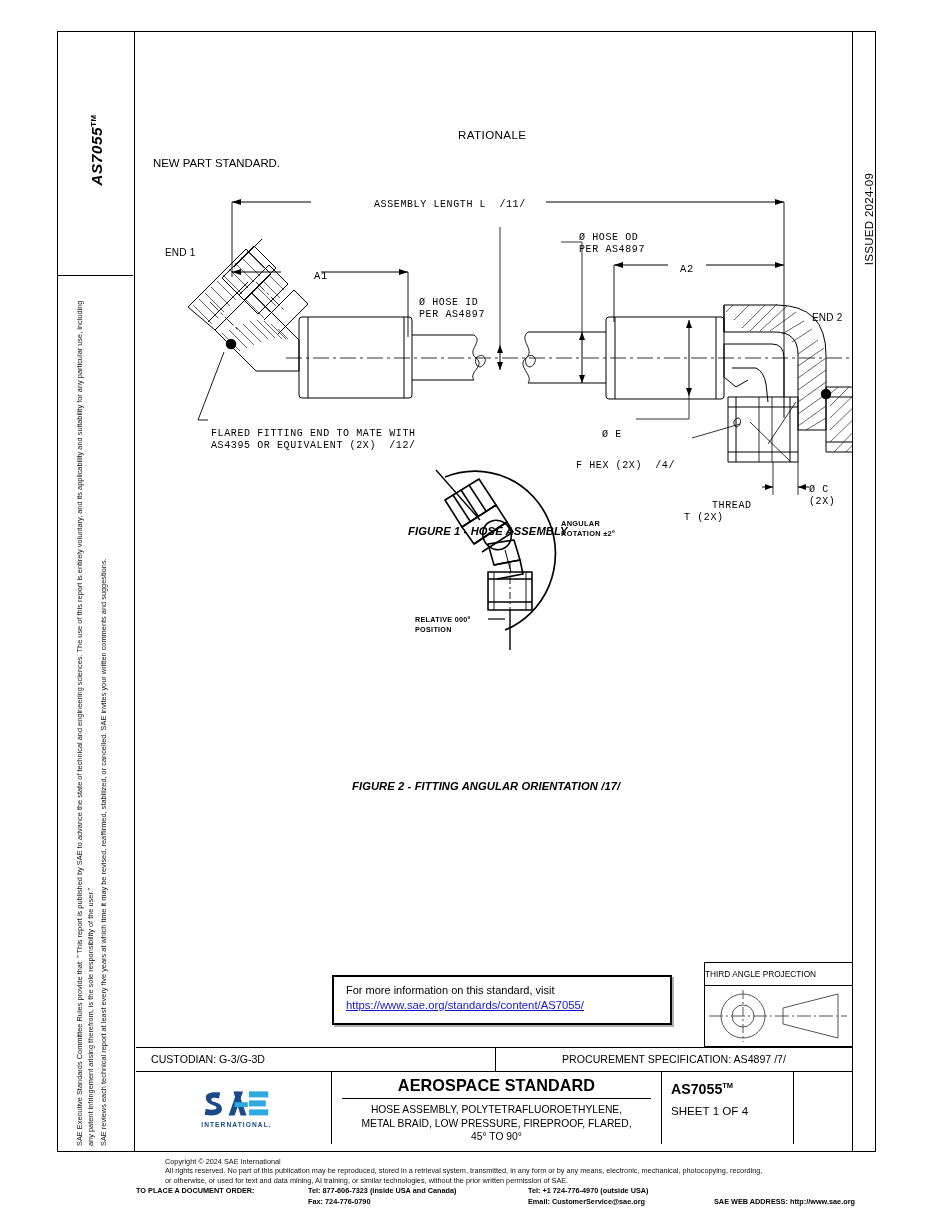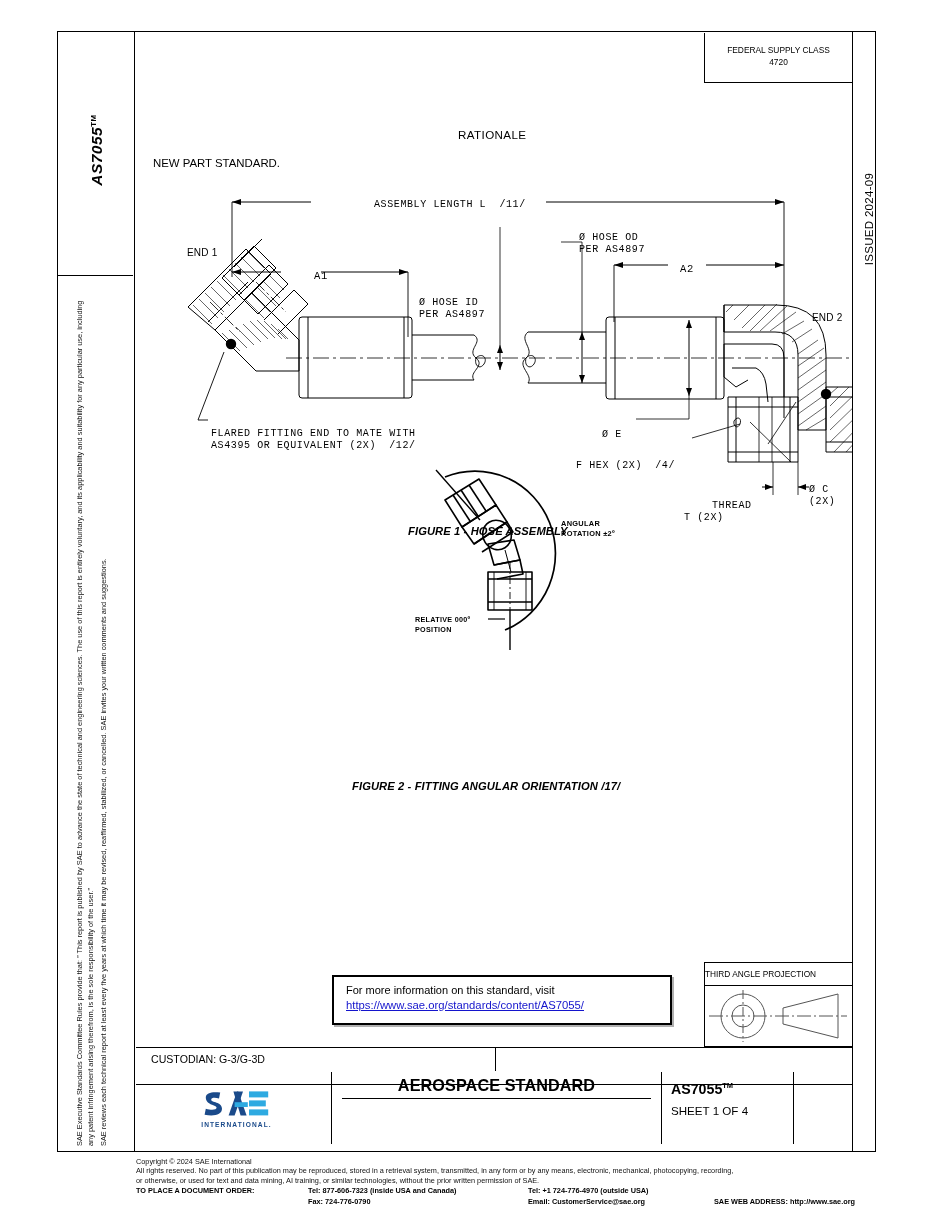--- a/index.html
+++ b/index.html
@@ -51,21 +51,21 @@
      border:2.2px solid #000;background:#fff;box-sizing:border-box;
      box-shadow:2px 2px 0 #b0b0b0;padding:7px 0 0 12px;}
   #info-line1{font-size:11px;font-weight:normal;}
   #info-link{font-size:11.3px;color:#1414cc;text-decoration:underline;display:block;margin-top:3px;}
 
   #tap-box{position:absolute;left:568px;top:930px;width:148px;height:85px;
      border:1.4px solid #000;border-right:none;box-sizing:border-box;}
   #tap-title{height:23px;border-bottom:1.4px solid #000;text-align:left;
      font-size:8.3px;line-height:23px;box-sizing:border-box;}
 
-  #custodian-row{position:absolute;left:0px;top:1015px;width:716px;height:38px;
+  #custodian-row{position:absolute;left:0px;top:1015px;width:716px;height:25px;
      border-top:1.4px solid #000;border-bottom:1.4px solid #000;box-sizing:border-box;}
   #cust-cell{position:absolute;left:6px;top:0;width:354px;height:23px;
      border-right:1.4px solid #000;box-sizing:border-box;
      font-size:10.6px;line-height:23px;padding-left:9px;}
   #proc-cell{position:absolute;left:360px;top:0;width:356px;height:23px;
      font-size:10.6px;line-height:23px;text-align:center;}
 
   #title-block{position:absolute;left:6px;top:1040px;width:710px;height:72px;
      box-sizing:border-box;display:flex;}
   #logo-cell{width:190px;border-right:1.6px solid #000;box-sizing:border-box;
@@ -81,21 +81,21 @@
   #num-main sup{font-size:7.5px;vertical-align:super;}
   #num-sheet{font-size:11.6px;margin-top:7px;}
   #blank-cell{flex:1;}
 
   
   .sae-logo{width:72px;height:30px;}
   .sae-int{font-size:6.6px;font-weight:bold;color:#1a4a8a;letter-spacing:1.1px;margin-top:2px;}
 
   
   #footer{position:absolute;left:136px;top:1157px;width:790px;}
-  #footer .fl{font-size:7.3px;line-height:9.4px;color:#111;}
+  #footer .fl{font-size:7.3px;line-height:9.4px;color:#111;margin-left:29px;}
   .order-grid{display:flex;font-size:7.3px;line-height:10px;margin-top:1px;}
   .og-c1{width:172px;font-weight:bold;}
   .og-c2{width:220px;font-weight:bold;}
   .og-c3{width:186px;font-weight:bold;}
   .og-c4{font-weight:bold;}
 
   
   .dim-txt{position:absolute;font-family:"Liberation Mono",monospace;
      font-size:10px;letter-spacing:.6px;white-space:pre;text-align:right;}
   .plain-txt{position:absolute;font-size:10px;letter-spacing:.2px;white-space:pre;}
@@ -118,24 +118,20 @@
   <div class="vert-legal" style="left:18px;top:1115px;">SAE Executive Standards Committee Rules provide that: ”  This report is published by SAE to advance the state of technical and engineering sciences. The use of this report is entirely voluntary, and its applicability and suitability for any particular use, including any patent infringement arising therefrom, is the sole responsibility of the user.”</div>
   <div class="vert-legal" style="left:42px;top:1115px;">SAE reviews each technical report at least every five years at which time it may be revised, reaffirmed, stabilized, or cancelled. SAE invites your written comments and suggestions.</div>
 </div>
 
 <div id="issued-col">
   <div id="issued-label">ISSUED 2024-09</div>
 </div>
 
 <div id="canvas">
 
-  <div id="fsc-box">
-    <div>FEDERAL SUPPLY CLASS</div>
-    <div>4720</div>
-  </div>
 
   <div id="rationale-title">RATIONALE</div>
   <div id="rationale-body">NEW PART STANDARD.</div>
 
   <svg id="fig1-svg" width="716" height="380" viewBox="0 0 716 380">
     <g fill="none" stroke="#000" stroke-width="1" stroke-linejoin="round">
 
       <line x1="96" y1="30" x2="175" y2="30"></line>
       <line x1="410" y1="30" x2="648" y2="30"></line>
       <path d="M96,30 l9,-3 l0,6 z" fill="#000" stroke="none"></path>
@@ -270,21 +266,21 @@
       <path d="M637,315 l-8,-3 l0,6 z" fill="#000" stroke="none"></path>
       <path d="M662,315 l8,-3 l0,6 z" fill="#000" stroke="none"></path>
 
       <line x1="150" y1="186" x2="716" y2="186" stroke-dasharray="16,4,3,4" stroke-width="0.8"></line>
 
       <path d="M88,180 L62,248 L72,248" stroke-width="0.9"></path>
     </g>
   </svg>
 
   <div class="dim-txt" style="left:238px;top:167px;">ASSEMBLY LENGTH L  /11/</div>
-  <div class="plain-txt" style="left:39px;top:215px;padding-left:12px;">END 1</div>
+  <div class="plain-txt" style="left:17px;top:215px;padding-left:12px;">END 1</div>
   <div class="plain-txt" style="left:676px;top:280px;">END 2</div>
   <div class="dim-txt" style="left:178px;top:238px;font-size:10.5px;">A1</div>
   <div class="dim-txt" style="left:544px;top:231px;font-size:10.5px;">A2</div>
 
   <div class="dim-txt" style="left:283px;top:265px;">Ø HOSE ID</div>
   <div class="dim-txt" style="left:283px;top:277px;">PER AS4897</div>
 
   <div class="dim-txt" style="left:443px;top:200px;">Ø HOSE OD</div>
   <div class="dim-txt" style="left:443px;top:212px;">PER AS4897</div>
 
@@ -355,38 +351,44 @@
         <circle cx="38" cy="30" r="11"></circle>
         <line x1="38" y1="4" x2="38" y2="56" stroke-dasharray="9,3,2,3"></line>
         <line x1="4" y1="30" x2="142" y2="30" stroke-dasharray="14,3,2,3"></line>
         <path d="M78,22 L78,38 L133,52 L133,8 Z"></path>
       </g>
     </svg>
   </div>
 
   <div id="custodian-row">
     <div id="cust-cell">CUSTODIAN: G-3/G-3D</div>
+    <div id="proc-cell">PROCUREMENT SPECIFICATION: AS4897 /7/</div>
   </div>
 
   <div id="title-block">
     <div id="logo-cell">
       <svg class="sae-logo" viewBox="0 0 120 50">
         <path d="M8,14 C8,6 20,4 32,6 L30,16 C24,14 17,14 17,18 C17,23 35,21 35,33 C35,43 22,46 6,43 L8,33 C18,36 26,35 26,31 C26,26 8,27 8,14 Z" fill="#1a4a8a"></path>
         <path d="M46,44 L60,4 L70,4 L56,44 Z" fill="#1a4a8a"></path>
         <path d="M62,4 L76,44 L66,44 L54,4 Z" fill="#1a4a8a"></path>
         <rect x="80" y="4" width="32" height="10" fill="#2eaae1"></rect>
         <rect x="80" y="19" width="28" height="10" fill="#2eaae1"></rect>
         <rect x="80" y="34" width="32" height="10" fill="#2eaae1"></rect>
         <rect x="56" y="22" width="22" height="8" fill="#2eaae1"></rect>
       </svg>
       <div class="sae-int">INTERNATIONAL.</div>
     </div>
     <div id="title-cell">
       <div id="as-title">AEROSPACE STANDARD</div>
       <div id="as-rule"></div>
+      <div id="as-sub">
+        <div>HOSE ASSEMBLY, POLYTETRAFLUOROETHYLENE,</div>
+        <div>METAL BRAID, LOW PRESSURE, FIREPROOF, FLARED,</div>
+        <div>45° TO 90°</div>
+      </div>
     </div>
     <div id="num-cell">
       <div id="num-main">
         <span>AS7055</span><sup>TM</sup>
       </div>
       <div id="num-sheet">SHEET 1 OF 4</div>
     </div>
     <div id="blank-cell"></div>
   </div>
 </div>

